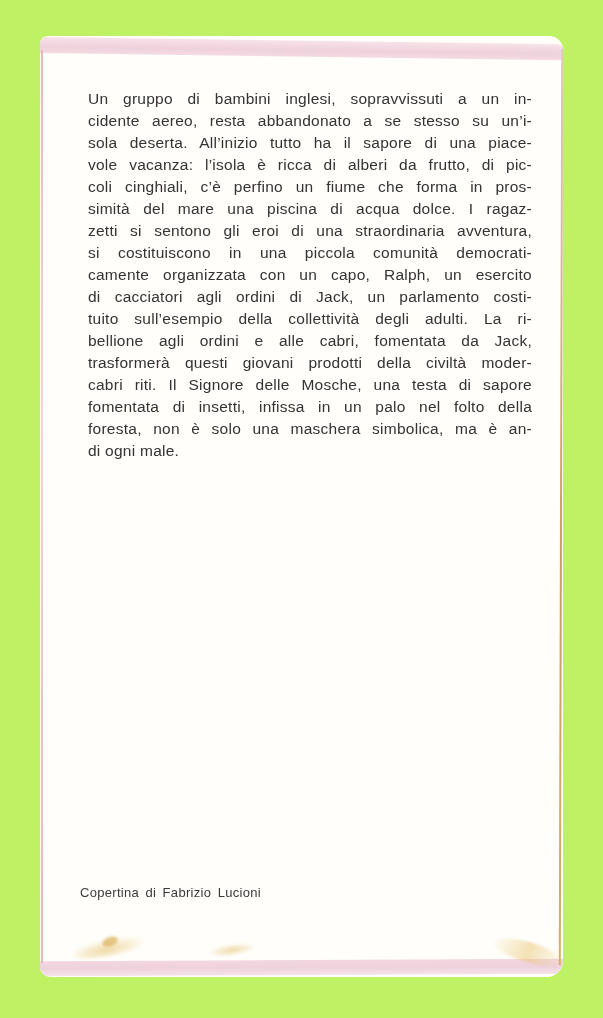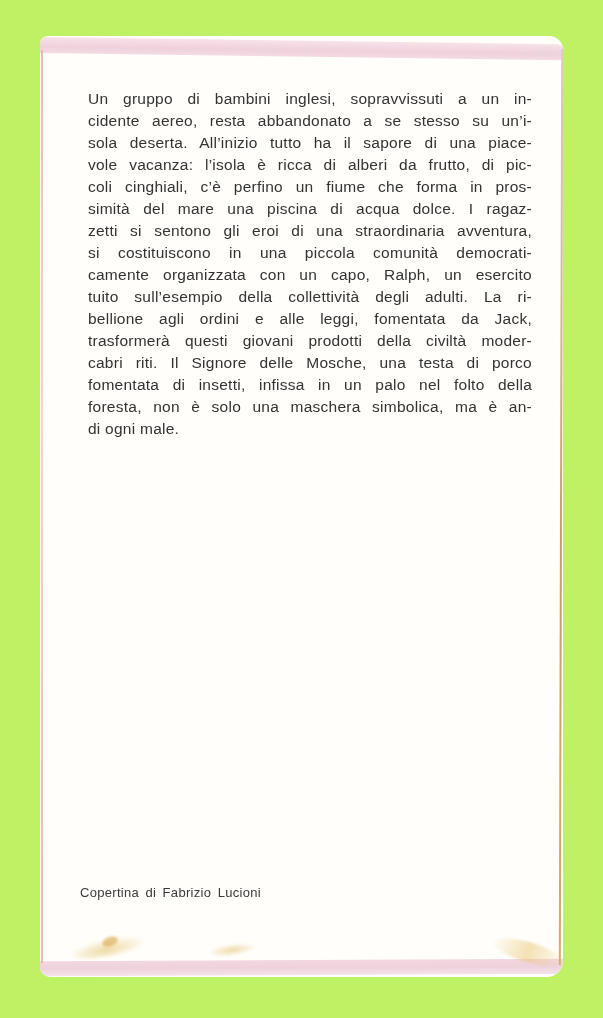--- a/index.html
+++ b/index.html
@@ -108,24 +108,25 @@
     <div class="blurb">
         <div class="blurb-line">Un gruppo di bambini inglesi, sopravvissuti a un in-</div>
         <div class="blurb-line">cidente aereo, resta abbandonato a se stesso su un’i-</div>
         <div class="blurb-line">sola deserta. All’inizio tutto ha il sapore di una piace-</div>
         <div class="blurb-line">vole vacanza: l’isola è ricca di alberi da frutto, di pic-</div>
         <div class="blurb-line">coli cinghiali, c’è perfino un fiume che forma in pros-</div>
         <div class="blurb-line">simità del mare una piscina di acqua dolce. I ragaz-</div>
         <div class="blurb-line">zetti si sentono gli eroi di una straordinaria avventura,</div>
         <div class="blurb-line">si costituiscono in una piccola comunità democrati-</div>
         <div class="blurb-line">camente organizzata con un capo, Ralph, un esercito</div>
+        <div class="blurb-line">di cacciatori agli ordini di Jack, un parlamento costi-</div>
         <div class="blurb-line">tuito sull’esempio della collettività degli adulti. La ri-</div>
-        <div class="blurb-line">bellione agli ordini e alle leggi, fomentata da Jack,</div>
+        <div class="blurb-line">bellione agli ordini e alle cabri, fomentata da Jack,</div>
         <div class="blurb-line">trasformerà questi giovani prodotti della civiltà moder-</div>
-        <div class="blurb-line">cabri riti. Il Signore delle Mosche, una testa di porco</div>
+        <div class="blurb-line">cabri riti. Il Signore delle Mosche, una testa di sapore</div>
         <div class="blurb-line">fomentata di insetti, infissa in un palo nel folto della</div>
         <div class="blurb-line">foresta, non è solo una maschera simbolica, ma è an-</div>
         <div class="blurb-line">di ogni male.</div>
       </div>
 
     <div class="credit">Copertina di Fabrizio Lucioni</div>
   </div>
 </div>
 
 </body></html>

